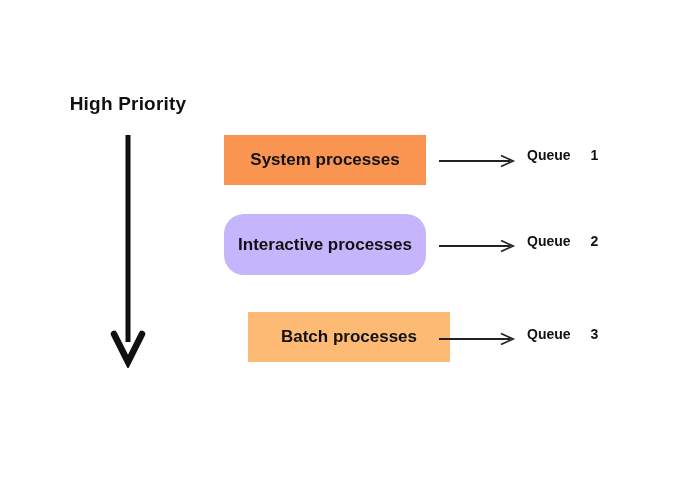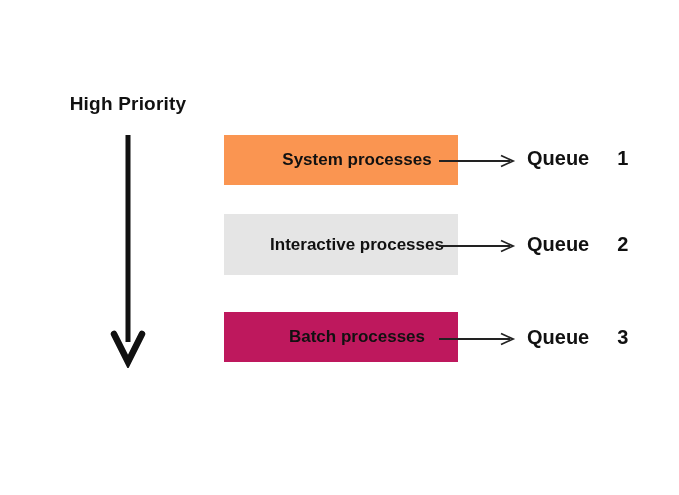--- a/index.html
+++ b/index.html
@@ -36,21 +36,20 @@
   }
 
   .process-box {
     position: absolute;
     left: 224px;
     width: 202px;
     background: #FA9551;
     display: flex;
     align-items: center;
     justify-content: center;
-    padding-left: 32px;
   }
   .process-box .box-label {
     font-size: 17px;
     font-weight: 700;
     color: #111111;
     white-space: nowrap;
   }
   .process-box.row-0 { top: 135px; height: 50px; }
   .process-box.row-1 { top: 214px; height: 61px; }
   .process-box.row-2 { top: 312px; height: 50px; }
@@ -58,22 +57,22 @@
   .h-arrow { position: absolute; left: 437px; }
   .h-arrow.row-0 { top: 153px; }
   .h-arrow.row-1 { top: 238px; }
   .h-arrow.row-2 { top: 331px; }
 
   .queue-label {
     position: absolute;
     left: 527px;
     display: flex;
     align-items: baseline;
-    gap: 28px;
-    font-size: 20px;
+    gap: 20px;
+    font-size: 14px;
     font-weight: 700;
     color: #111111;
     white-space: nowrap;
   }
   .queue-label.row-0 { top: 147px; }
   .queue-label.row-1 { top: 233px; }
   .queue-label.row-2 { top: 326px; }
 </style>
 </head>
 <body>
@@ -93,33 +92,33 @@
   </div>
   <svg class="h-arrow row-0" width="82" height="16" viewBox="0 0 82 16">
     <line x1="2" y1="8" x2="73" y2="8" stroke="#222222" stroke-width="1.8"></line>
     <polyline points="64,2.5 76,8 64,13.5" fill="none" stroke="#222222" stroke-width="1.8"></polyline>
   </svg>
   <div class="queue-label row-0">
     <span>Queue</span>
     <span>1</span>
   </div>
 
-  <div class="process-box row-1" style="background-color: #e5e5e5;">
+  <div class="process-box row-1" style="background-color: #c4b5fd; border-radius: 20px;">
     <span class="box-label">Interactive processes</span>
   </div>
   <svg class="h-arrow row-1" width="82" height="16" viewBox="0 0 82 16">
     <line x1="2" y1="8" x2="73" y2="8" stroke="#222222" stroke-width="1.8"></line>
     <polyline points="64,2.5 76,8 64,13.5" fill="none" stroke="#222222" stroke-width="1.8"></polyline>
   </svg>
   <div class="queue-label row-1">
     <span>Queue</span>
     <span>2</span>
   </div>
 
-  <div class="process-box row-2" style="background-color: #be185d;">
+  <div class="process-box row-2" style="background-color: #fdba74; margin-left: 24px;">
     <span class="box-label">Batch processes</span>
   </div>
   <svg class="h-arrow row-2" width="82" height="16" viewBox="0 0 82 16">
     <line x1="2" y1="8" x2="73" y2="8" stroke="#222222" stroke-width="1.8"></line>
     <polyline points="64,2.5 76,8 64,13.5" fill="none" stroke="#222222" stroke-width="1.8"></polyline>
   </svg>
   <div class="queue-label row-2">
     <span>Queue</span>
     <span>3</span>
   </div>

